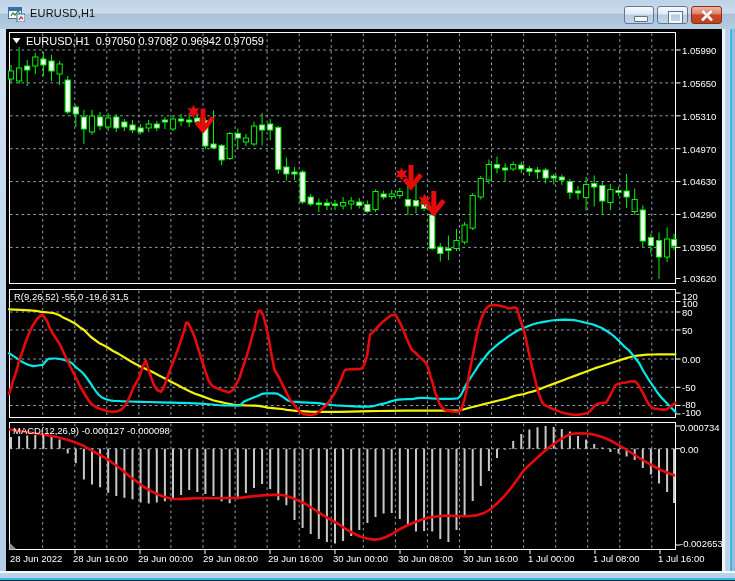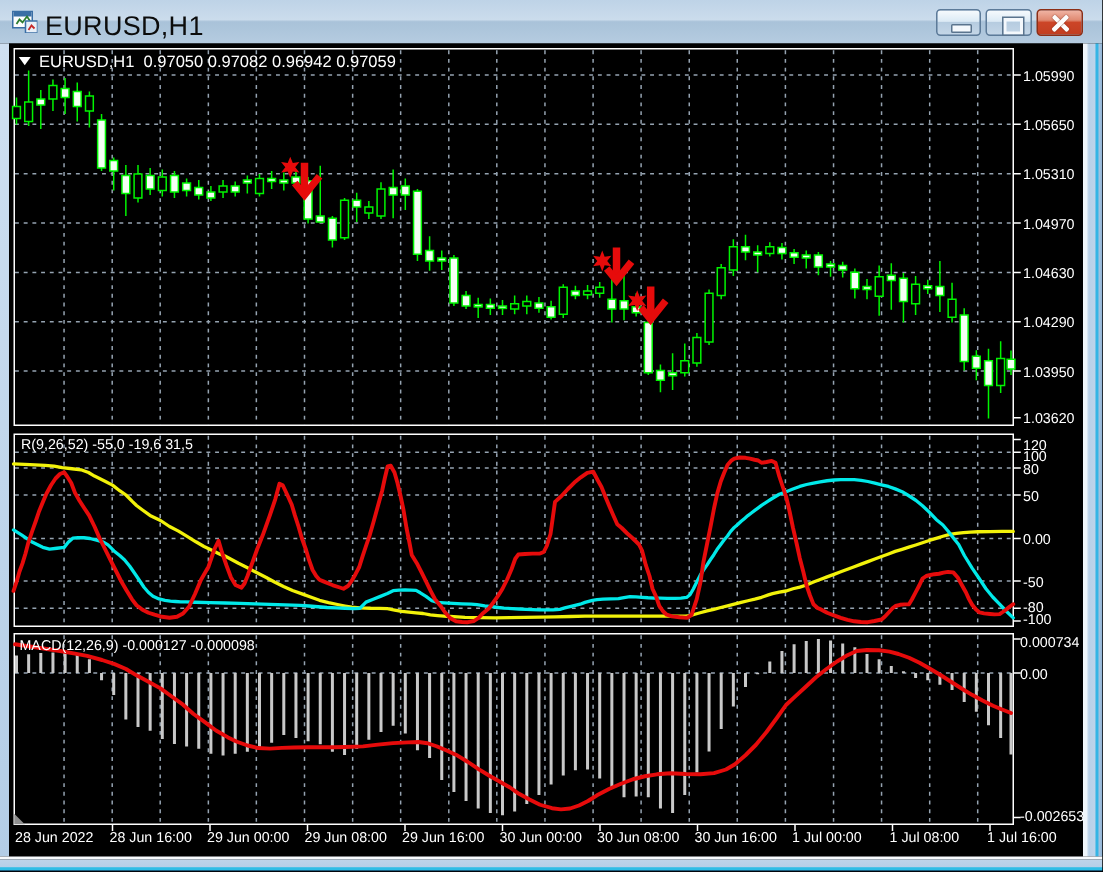--- a/index.html
+++ b/index.html
@@ -1,19 +1,19 @@
 <!DOCTYPE html>
 <html><head><meta charset="utf-8"><style>
 *{margin:0;padding:0;box-sizing:border-box}
 html,body{width:735px;height:581px;overflow:hidden;font-family:"Liberation Sans",sans-serif;background:#000}
 #win{position:relative;width:735px;height:581px}
 #title{position:absolute;left:0;top:0;width:735px;height:29px;
 background:linear-gradient(#bed3e7 0%,#cbdcec 45%,#a9c2d9 50%,#b5cce0 100%);}
 #ticon{position:absolute;left:8px;top:7px;width:17px;height:15px}
-#ttext{position:absolute;left:30px;top:7px;font-size:18px;color:#0c0c0c;letter-spacing:0.2px}
+#ttext{position:absolute;left:30px;top:7px;font-size:11px;color:#0c0c0c;letter-spacing:0.2px}
 .btn{position:absolute;top:6px;height:18px;border-radius:3px;border:1px solid #5d7b99}
 #bmin{left:624px;width:30px;background:linear-gradient(#f6fafd 0%,#dceaf5 45%,#b6cce0 50%,#c4d6e7 100%)}
 #bmax{left:657px;width:31px;background:linear-gradient(#f6fafd 0%,#dceaf5 45%,#b6cce0 50%,#c4d6e7 100%)}
 #bcls{left:691px;width:31px;background:linear-gradient(#f0b4a4 0%,#e08a72 40%,#cc4527 50%,#c23f22 100%);border-color:#8c2e16}
 #bmin:after{content:"";position:absolute;left:9px;top:9px;width:12px;height:4px;background:#f4f8fc;border:1px solid #5a748e;border-radius:1px}
 #bmax:after{content:"";position:absolute;left:10.5px;top:5px;width:9px;height:7px;border:2px solid #f4f8fc;outline:1px solid #5a748e;background:transparent}
 #bcls:before,#bcls:after{content:"";position:absolute;left:8px;top:7.2px;width:14px;height:3.4px;background:#fdfdfd;border-radius:1px;box-shadow:0 0 1px #7a2412}
 #bcls:before{transform:rotate(45deg)}
 #bcls:after{transform:rotate(-45deg)}
 #lbord{position:absolute;left:0;top:29px;width:6px;height:541.5px;background:linear-gradient(#cfe0f1,#b3cde6)}

